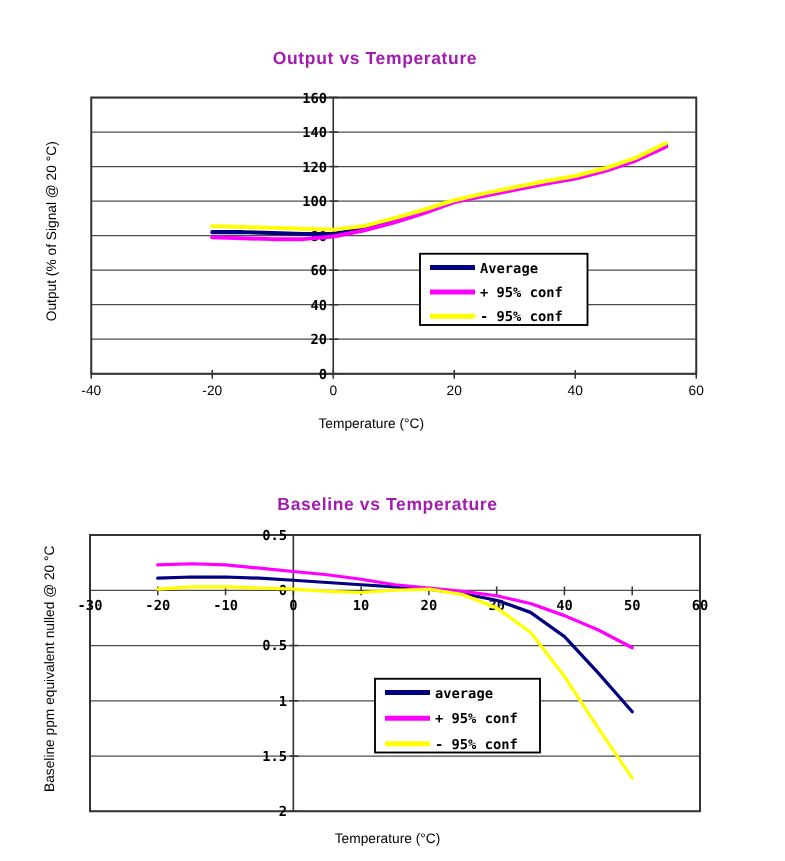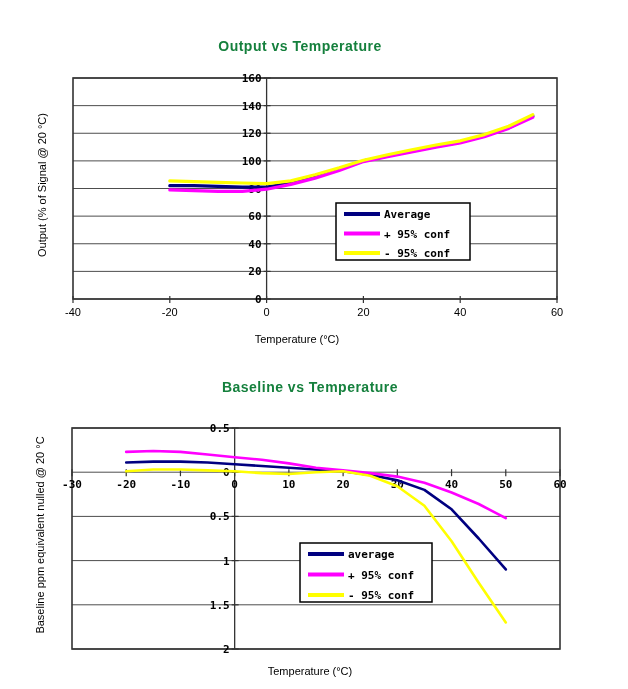--- a/index.html
+++ b/index.html
@@ -1,21 +1,21 @@
 <!DOCTYPE html>
 <html><head>
 <meta charset="utf-8">
 <style>
   html,body{margin:0;padding:0;background:#ffffff;}
   body{width:628px;height:689px;position:relative;font-family:"Liberation Sans",sans-serif;}
   .chart-wrap{position:absolute;left:0;width:628px;}
   #chart1{top:0;height:345px;}
   #chart2{top:345px;height:344px;}
   .chart-wrap svg{position:absolute;left:0;top:0;}
-  .chart-title{position:absolute;text-align:center;font-weight:bold;font-size:14px;color:#15803d;letter-spacing:0.5px;}
+  .chart-title{position:absolute;text-align:center;font-weight:bold;font-size:14px;color:#a21caf;letter-spacing:0.5px;}
   .axis-title{position:absolute;text-align:center;font-size:11px;color:#000;}
   .y-title{transform:rotate(-90deg);}
 </style>
 </head>
 <body>
 
 <div id="chart1" class="chart-wrap">
   <svg id="svg1" width="628" height="345">
       <g>
         <line x1="73" y1="299" x2="557" y2="299" stroke="#4d4d4d" stroke-width="1"></line>
@@ -136,16 +136,16 @@
       <g>
         <rect x="300" y="198" width="132" height="59" fill="#ffffff" stroke="#000" stroke-width="1.5"></rect>
         <line x1="308" y1="209" x2="344" y2="209" stroke="#000080" stroke-width="4"></line>
         <text x="348" y="213" text-anchor="start" fill="#000" font-size="11" font-weight="700" style="font-family:&quot;DejaVu Sans Mono&quot;, monospace">average</text>
         <line x1="308" y1="229.5" x2="344" y2="229.5" stroke="#FF00FF" stroke-width="4"></line>
         <text x="348" y="233.5" text-anchor="start" fill="#000" font-size="11" font-weight="700" style="font-family:&quot;DejaVu Sans Mono&quot;, monospace">+ 95% conf</text>
         <line x1="308" y1="250" x2="344" y2="250" stroke="#FFFF00" stroke-width="4"></line>
         <text x="348" y="254" text-anchor="start" fill="#000" font-size="11" font-weight="700" style="font-family:&quot;DejaVu Sans Mono&quot;, monospace">- 95% conf</text>
       </g>
     </svg>
-  <div class="chart-title" style="left:170px;top:34px;width:280px;">Baseline vs Temperature</div>
+  <div class="chart-title" style="left:170px;top:50px;width:280px;">Baseline vs Temperature</div>
   <div class="axis-title y-title" style="left:-100px;top:184px;width:280px;">Baseline ppm equivalent nulled @ 20 °C</div>
   <div class="axis-title" style="left:170px;top:320px;width:280px;">Temperature (°C)</div>
 </div>
 
 </body></html>

